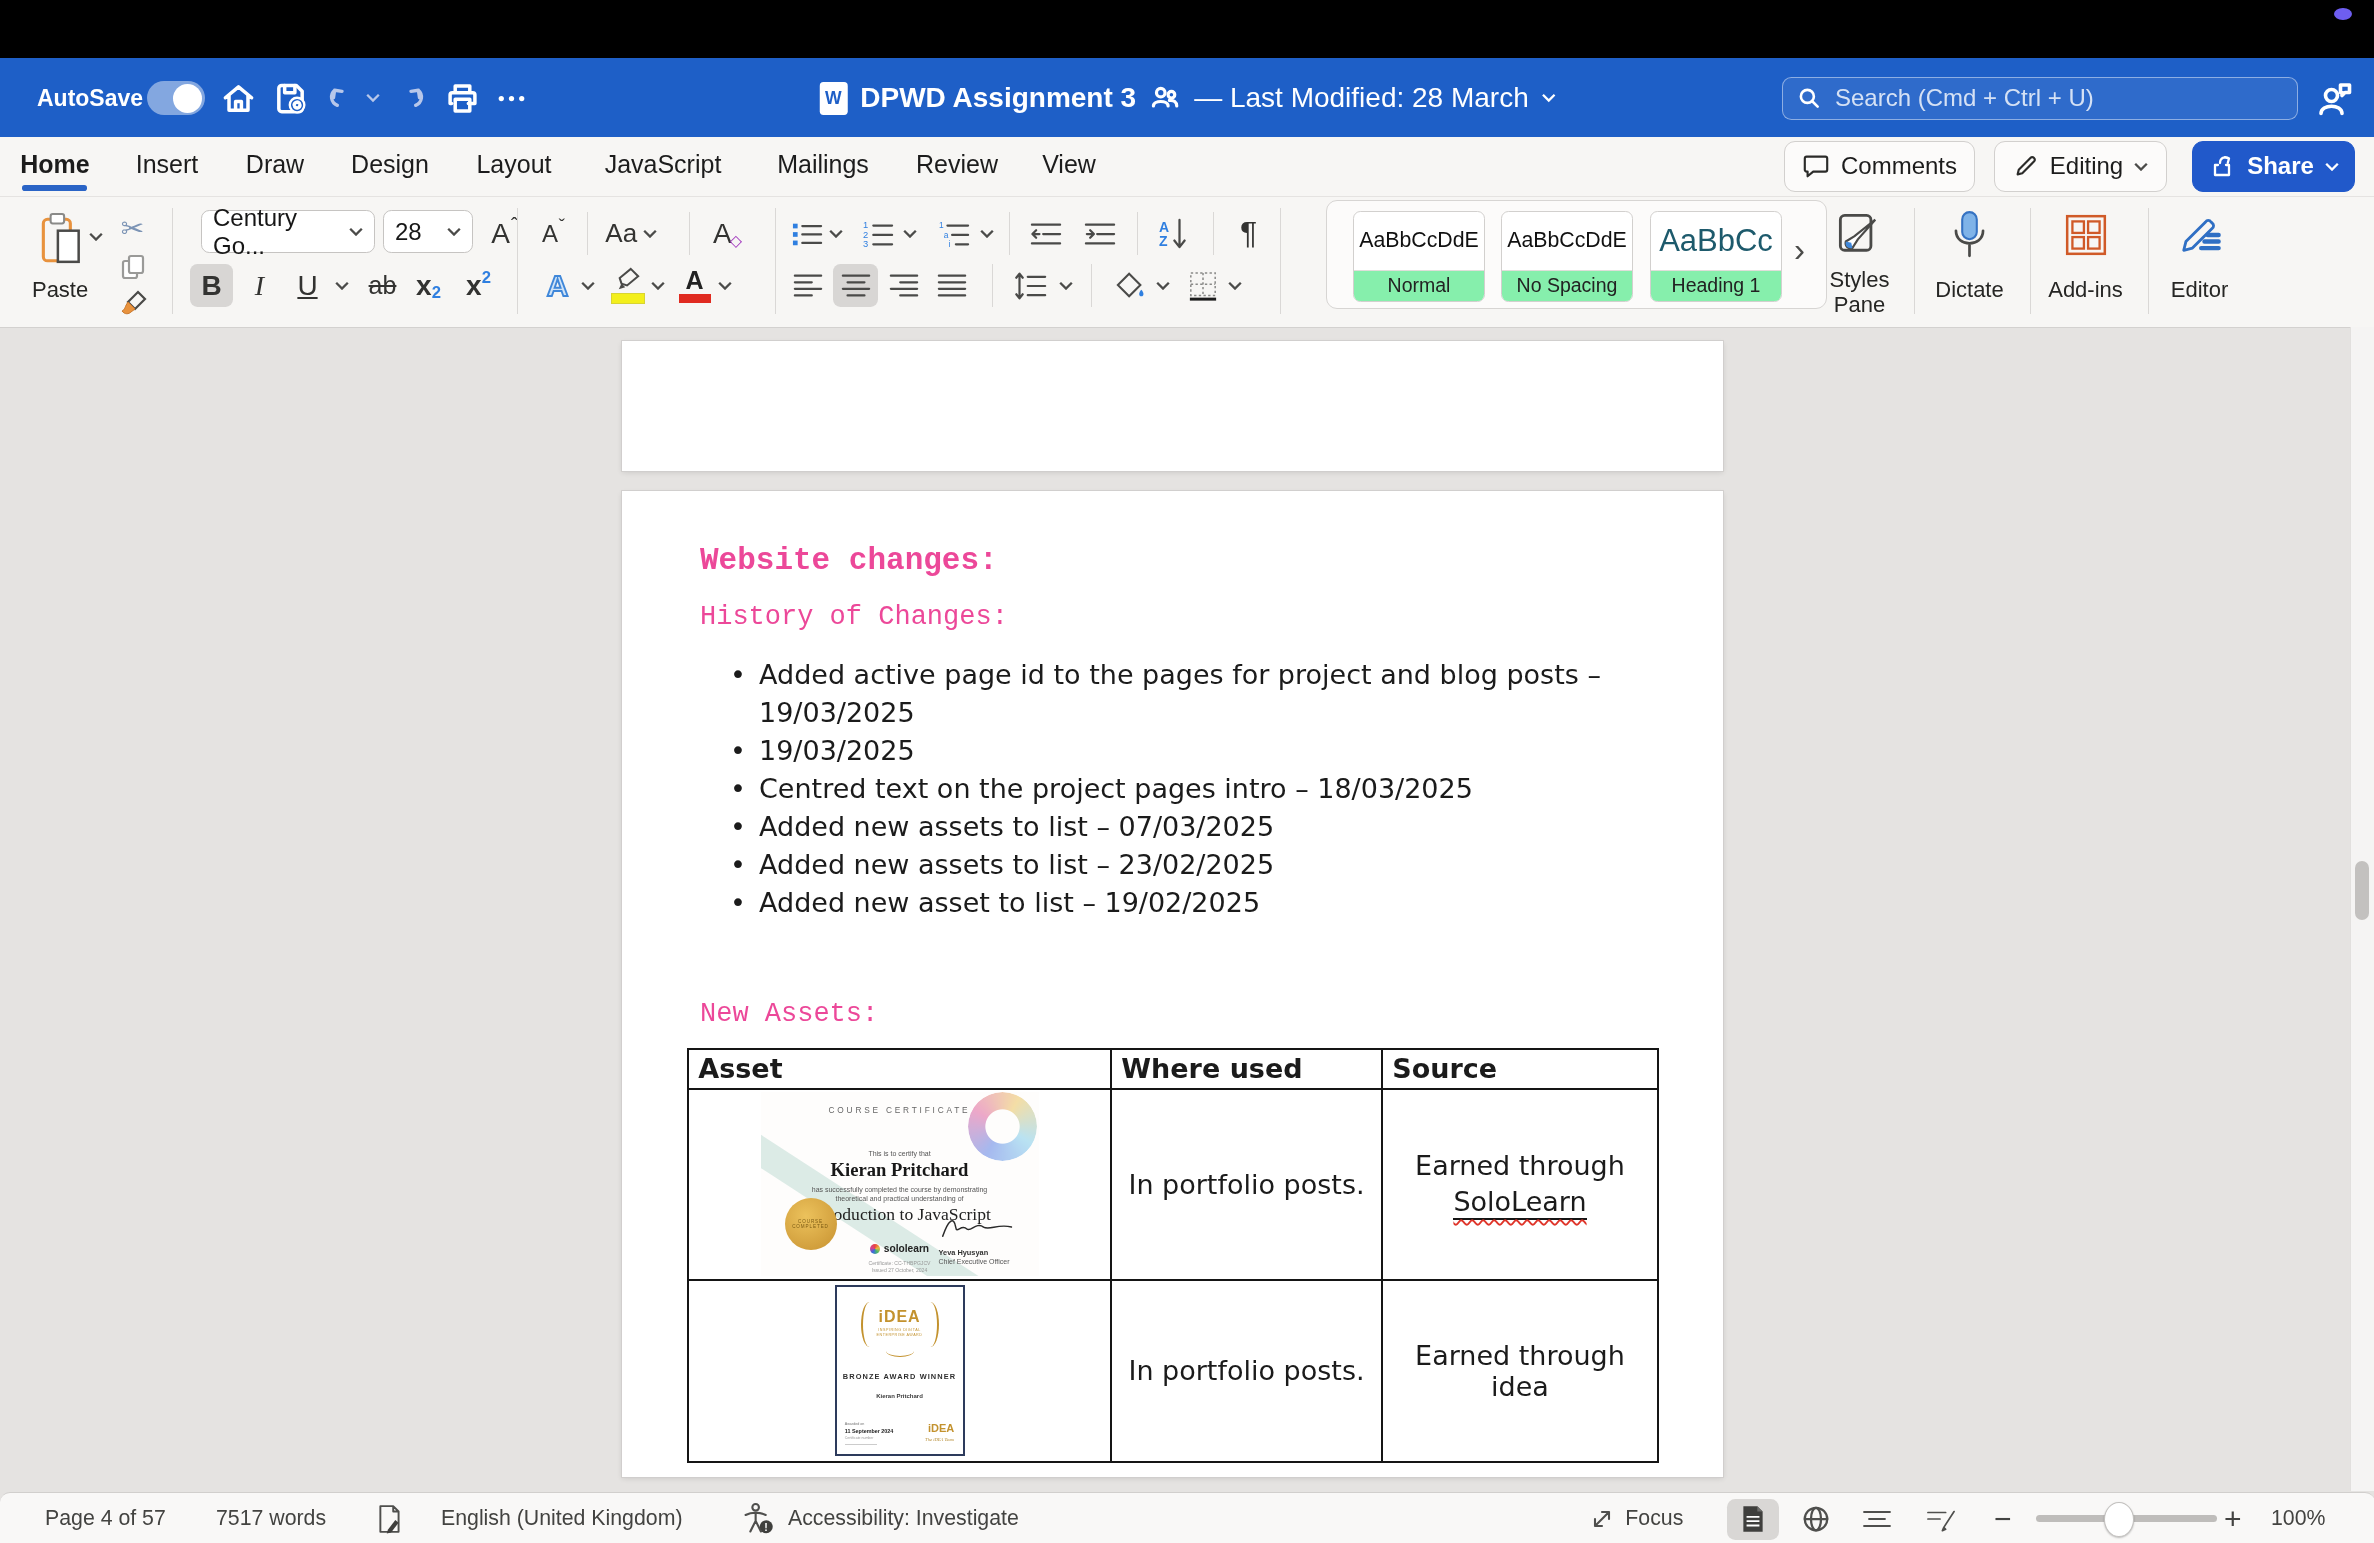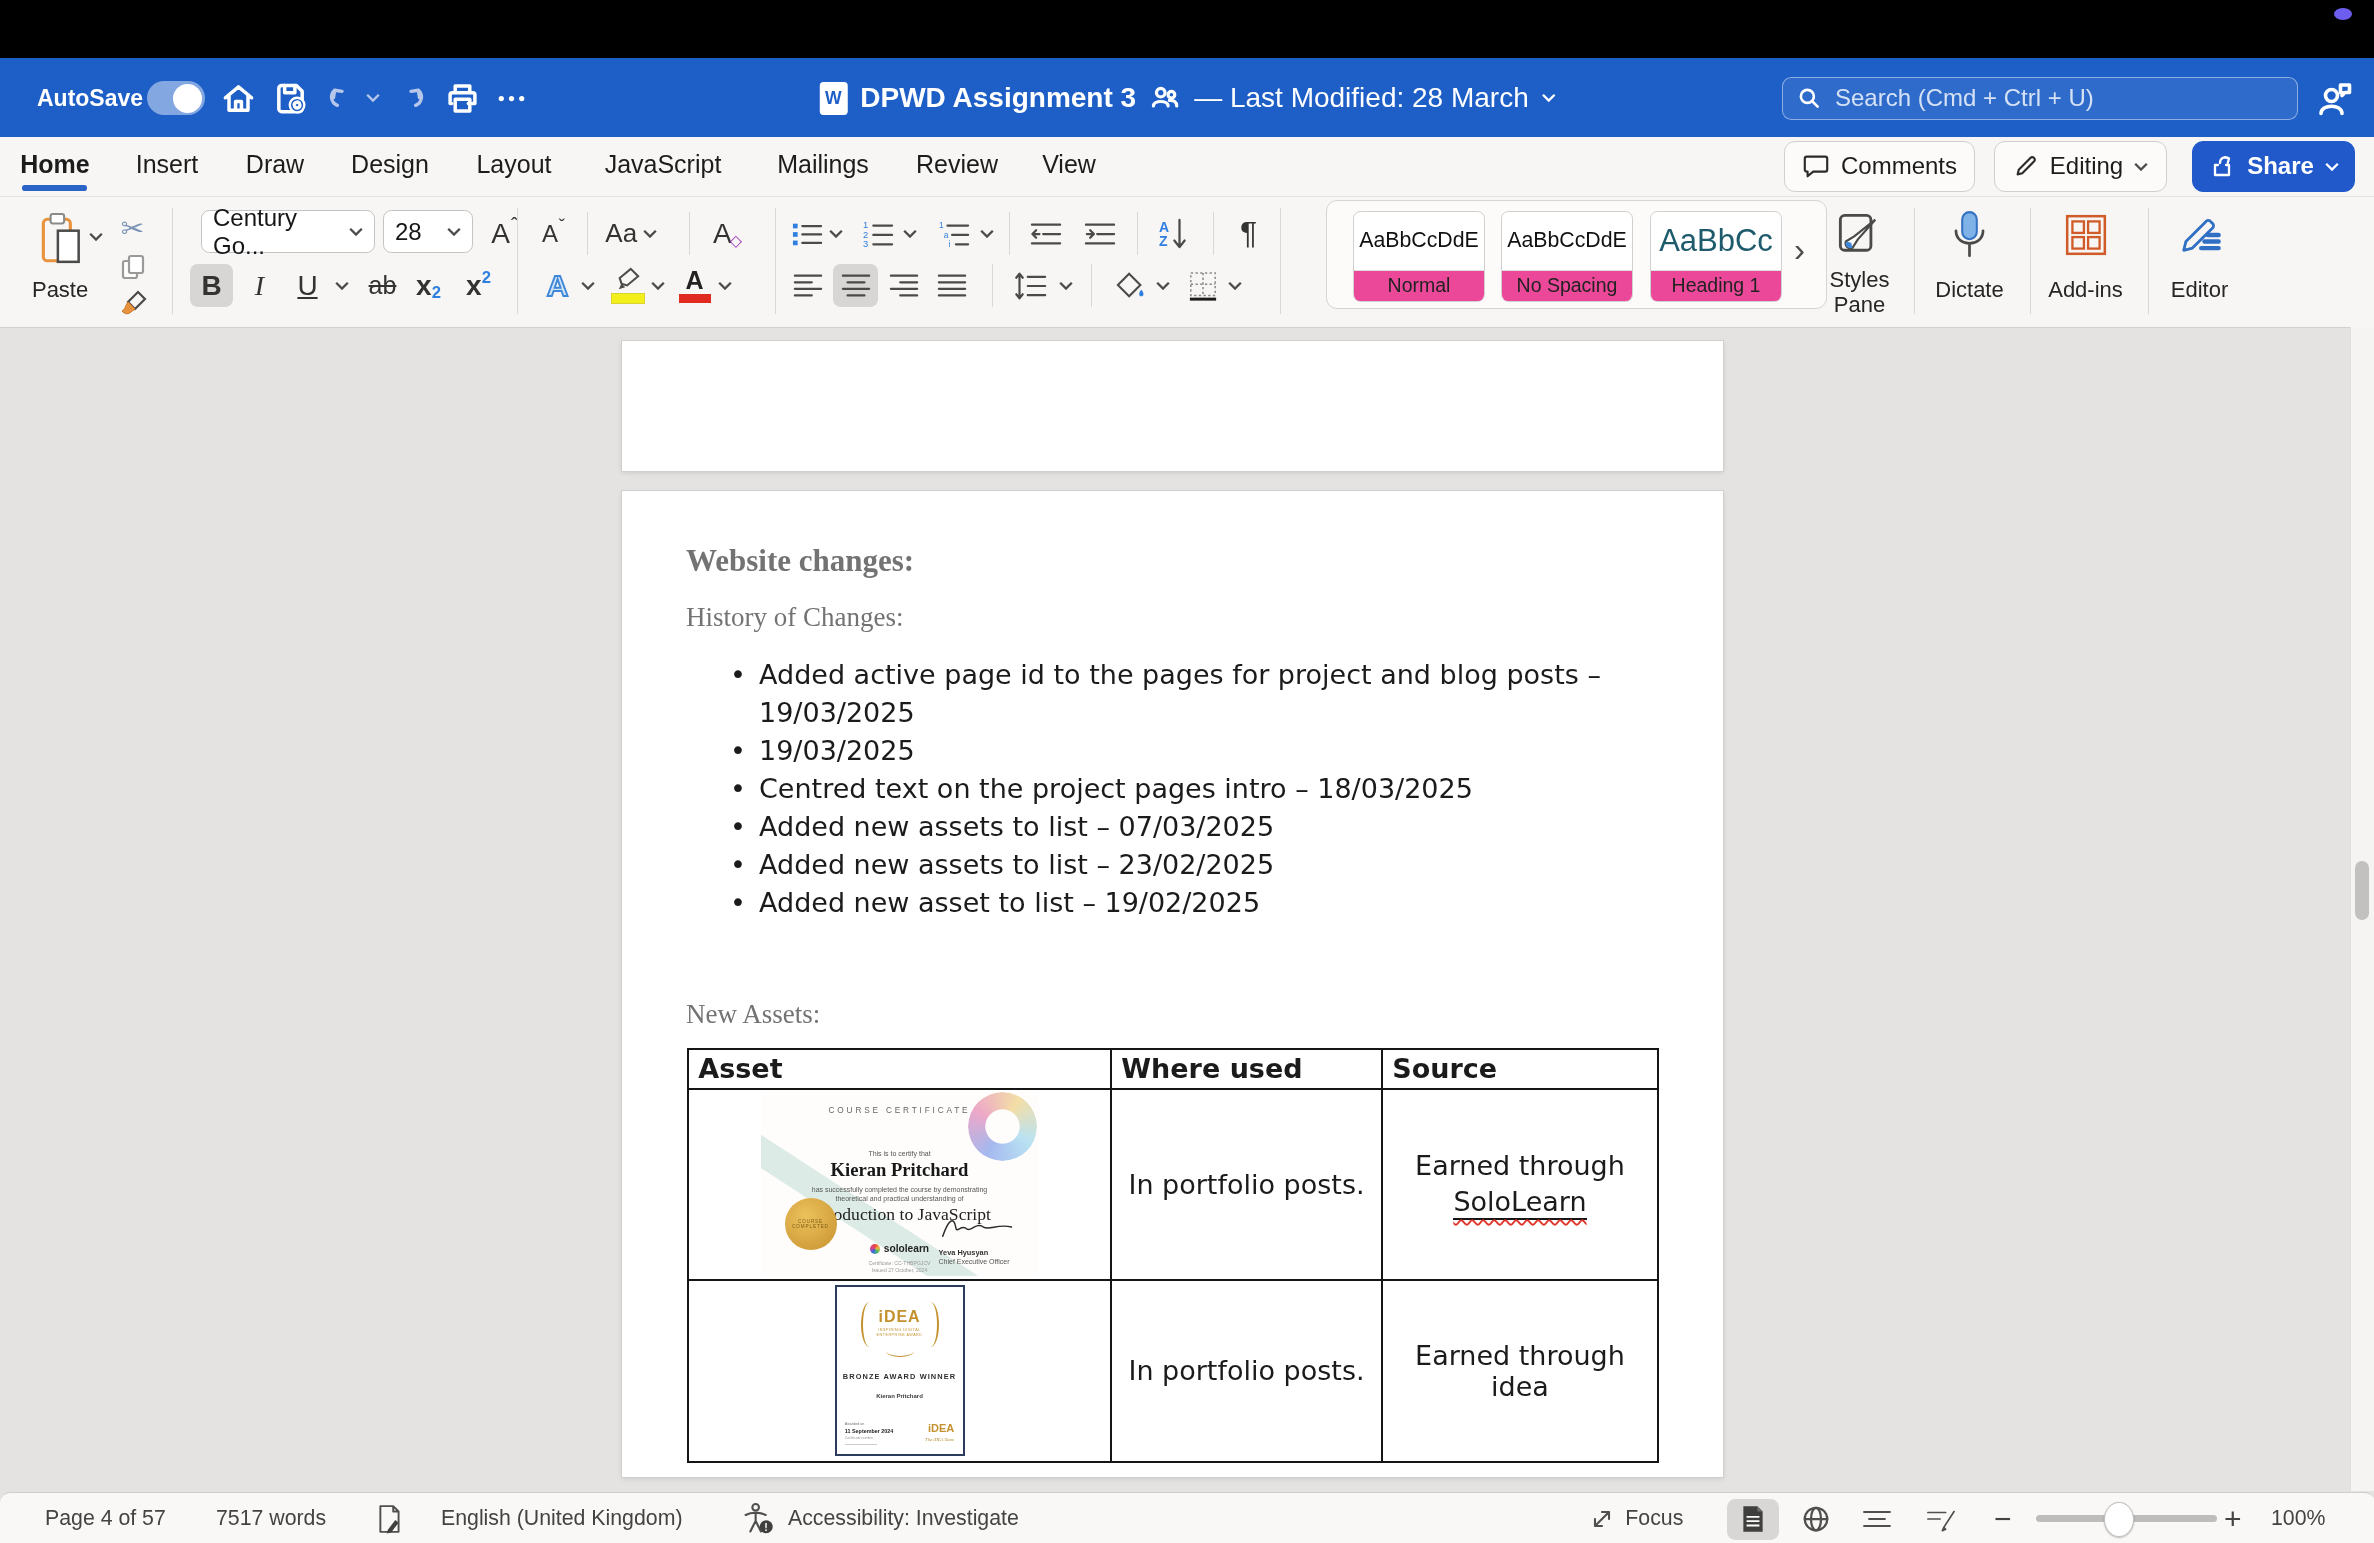--- a/index.html
+++ b/index.html
@@ -57,29 +57,29 @@
   .chev.dim path{stroke:#b7c7ea;}
   .selbox{position:absolute;top:13px;height:43px;background:#fff;border:1.4px solid #c6c4c2;border-radius:8.3px;
           display:flex;align-items:center;justify-content:space-between;padding:0 11px;box-sizing:border-box;font-size:24px;color:#161616;}
   .gic{stroke:#4a4a48;fill:none;stroke-width:2.4;stroke-linecap:round;stroke-linejoin:round;}
   .glyphbtn{font-size:28px;color:#333331;}
   .activebg{background:#d8d6d4;border-radius:7.4px;}
   .rlabel{position:absolute;top:80px;font-size:22px;color:#262624;text-align:center;line-height:25px;}
   .stylecard{position:absolute;top:10.2px;width:130px;height:89px;background:#fff;border:0.9px solid #d2d0ce;border-radius:7.4px;overflow:hidden;}
   .stylecard .prev{height:58px;display:flex;align-items:center;justify-content:center;font-size:21.3px;color:#111;white-space:nowrap;}
   .stylecard .prev.h1{font-size:31px;color:#1d5a6c;font-weight:500;}
-  .stylecard .cname{height:30px;background:#ec4899;border-top:0.9px solid #e0deda;display:flex;align-items:center;justify-content:center;
+  .stylecard .cname{height:30px;background:#86efac;border-top:0.9px solid #e0deda;display:flex;align-items:center;justify-content:center;
                     font-size:19.5px;color:#222;}
   .gallery{position:absolute;left:1326px;top:2.8px;width:501px;height:109px;background:#fcfbfa;border:0.9px solid #d7d5d3;border-radius:11px;box-sizing:border-box;}
 
   
   .page{position:absolute;left:622px;width:1101px;background:#fff;box-shadow:0 0 0 0.9px #d0cecc,0 1.9px 5.6px rgba(0,0,0,.12);}
   .page1{top:341px;height:130px;}
   .page2{top:491px;height:986px;}
-  .doc-h{position:absolute;left:64px;color:#737373;font-family:Liberation Serif, serif;}
+  .doc-h{position:absolute;left:78px;color:#ec4899;font-family:Liberation Mono, monospace;}
   .doc-h1{top:52px;font-size:31px;font-weight:700;}
   .doc-h2{top:111px;font-size:27px;font-weight:500;}
   .doc-h3{top:508px;font-size:27px;font-weight:500;}
   .doc-ul{position:absolute;left:108px;top:165px;width:881px;margin:0;padding:0;list-style:none;
           font-family:"DejaVu Sans",sans-serif;font-size:27px;line-height:38px;color:#1b1b1b;}
   .doc-ul li{position:relative;padding-left:29px;}
   .doc-ul li::before{content:"•";position:absolute;left:0;top:0;font-size:27px;}
   .bl{display:block;}
   .doc-table{position:absolute;left:65px;top:557px;border-collapse:collapse;table-layout:fixed;
              font-family:"DejaVu Sans",sans-serif;font-size:27px;color:#1b1b1b;}

